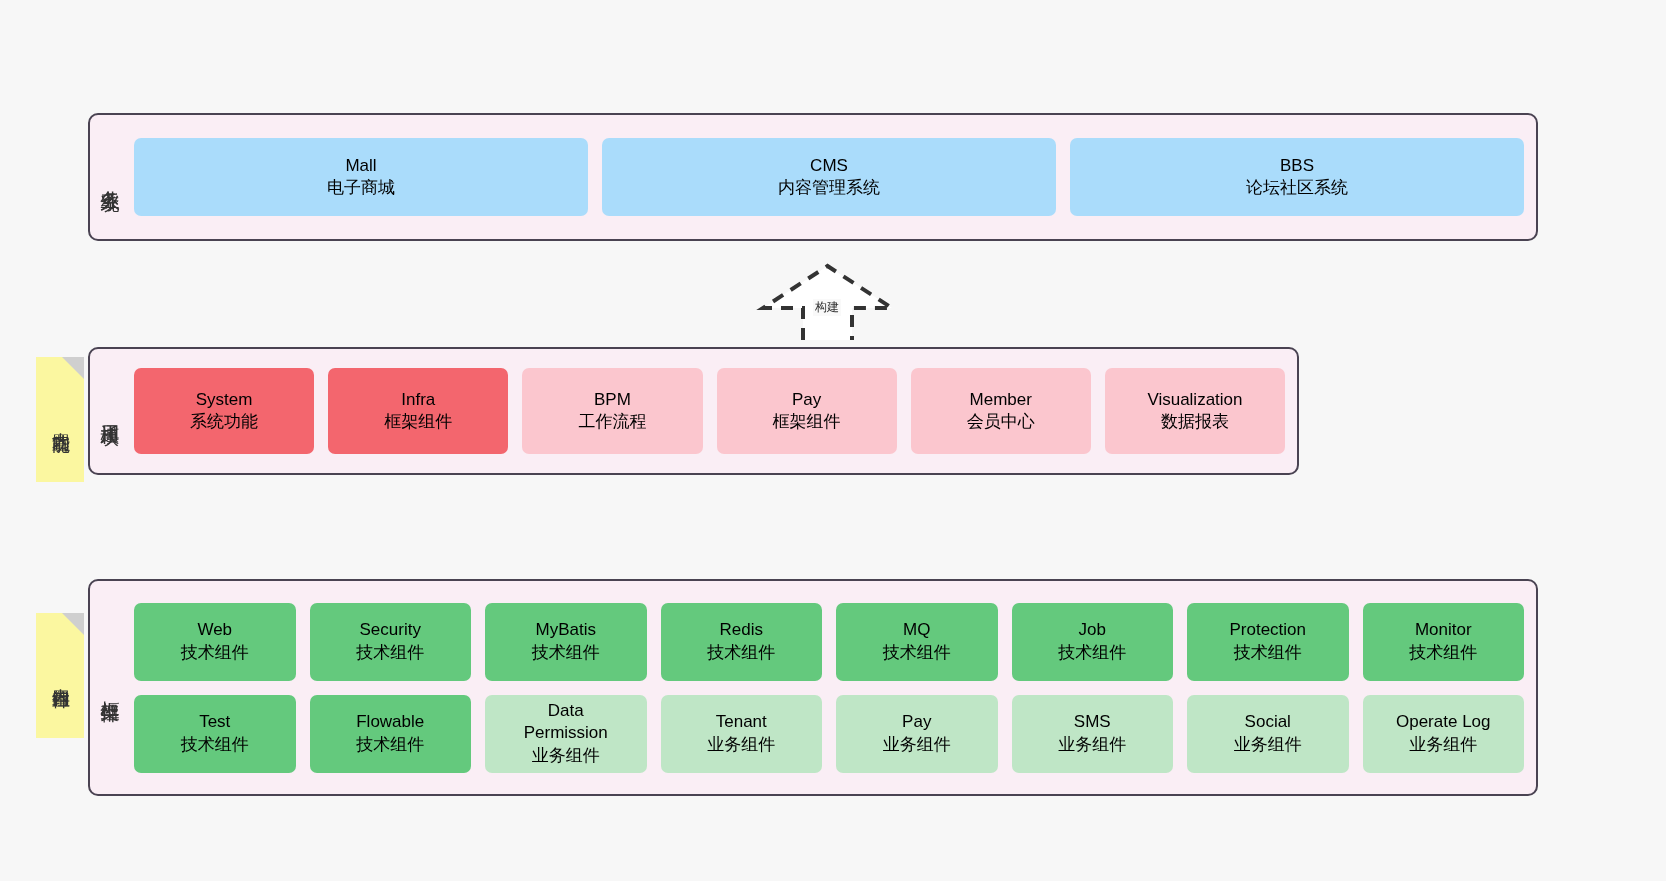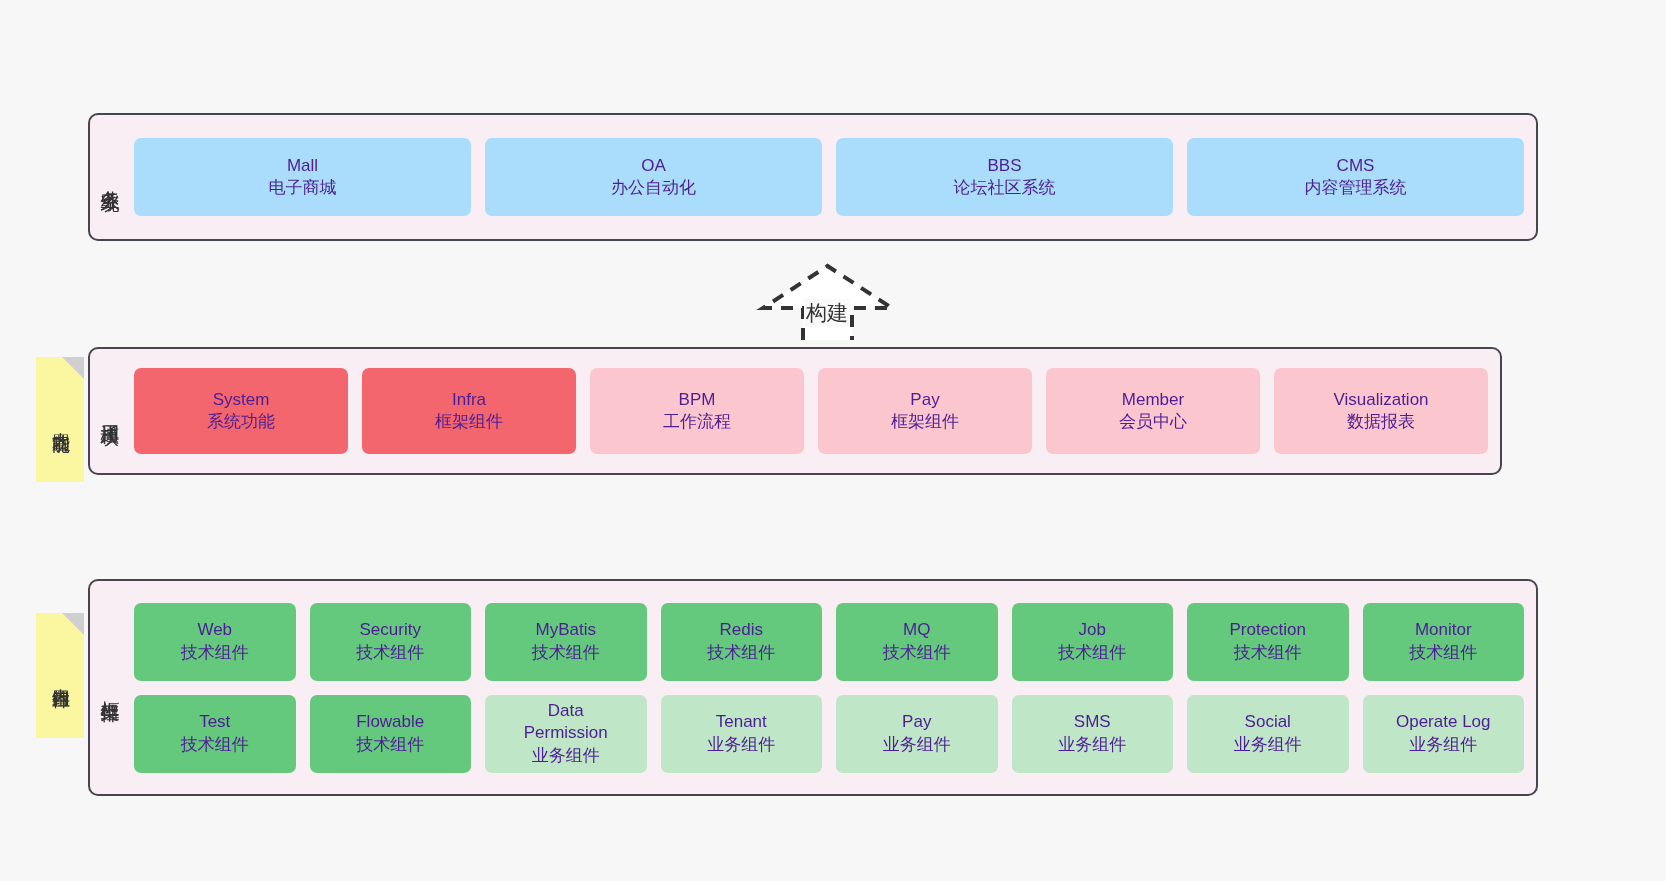--- a/index.html
+++ b/index.html
@@ -63,21 +63,21 @@
   
   .card {
     border-radius: 7px;
     display: flex;
     flex-direction: column;
     align-items: center;
     justify-content: center;
     text-align: center;
     font-size: 17px;
     line-height: 1.32;
-    color: #4c1d95;
+    color: #000000;
     box-sizing: border-box;
     padding: 4px 19px;
     user-select: none;
   }
   .card .t1 { display: block; }
   .card .t2 { display: block; }
   .card.biz      { background: #aadcfb; height: 78px; }
   .card.mod-core { background: #f3666e; height: 86px; }
   .card.mod-soft { background: #fbc6ce; height: 86px; }
   .card.tech     { background: #64c97d; height: 78px; }
@@ -112,21 +112,21 @@
   
   .arrow {
     position: absolute;
     user-select: none;
   }
   .arrow svg { display: block; overflow: visible; }
   .arrow-label {
     position: absolute;
     left: 50%;
     transform: translateX(-50%);
-    font-size: 21px;
+    font-size: 12px;
     color: #333333;
     background: #f9f9f9;
     padding: 0 2px;
     white-space: nowrap;
   }
 </style>
 </head>
 <body>
 
 <div class="canvas">
@@ -134,53 +134,49 @@
   <div class="layer" style="left:88px; top:113px; width:1450px; height:128px;">
     <div class="layer-title">业务系统</div>
     <div class="layer-body">
       <div class="row">
 
         <div class="card biz">
           <span class="t1">Mall</span>
           <span class="t2">电子商城</span>
         </div>
 
+
+
+
         <div class="card biz">
-          <span class="t1">OA</span>
-          <span class="t2">办公自动化</span>
-        </div>
-
-
+          <span class="t1">CMS</span>
+          <span class="t2">内容管理系统</span>
+        </div>
 
         <div class="card biz">
           <span class="t1">BBS</span>
           <span class="t2">论坛社区系统</span>
-        </div>
-
-        <div class="card biz">
-          <span class="t1">CMS</span>
-          <span class="t2">内容管理系统</span>
         </div>
 
       </div>
     </div>
   </div>
 
   <div class="arrow" style="left:755px; top:262px; width:145px; height:80px;">
     <svg width="145" height="80" viewBox="0 0 145 80" aria-hidden="true">
       <path d="M 48 78 L 48 46 L 8 46 L 72.5 4 L 137 46 L 97 46 L 97 78" fill="#ffffff" stroke="#333333" stroke-width="4" stroke-dasharray="12 9" stroke-linejoin="miter" stroke-linecap="butt"></path>
     </svg>
     <span class="arrow-label" style="top:37px; left:72px;">构建</span>
   </div>
 
   <div class="note" style="left:36px; top:357px; width:48px; height:125px;">
     <span>内置功能</span>
   </div>
 
-  <div class="layer" style="left:88px; top:347px; width:1414px; height:128px;">
+  <div class="layer" style="left:88px; top:347px; width:1211px; height:128px;">
     <div class="layer-title">通用模块</div>
     <div class="layer-body">
       <div class="row">
 
         <div class="card mod-core">
           <span class="t1">System</span>
           <span class="t2">系统功能</span>
         </div>
 
         <div class="card mod-core">

